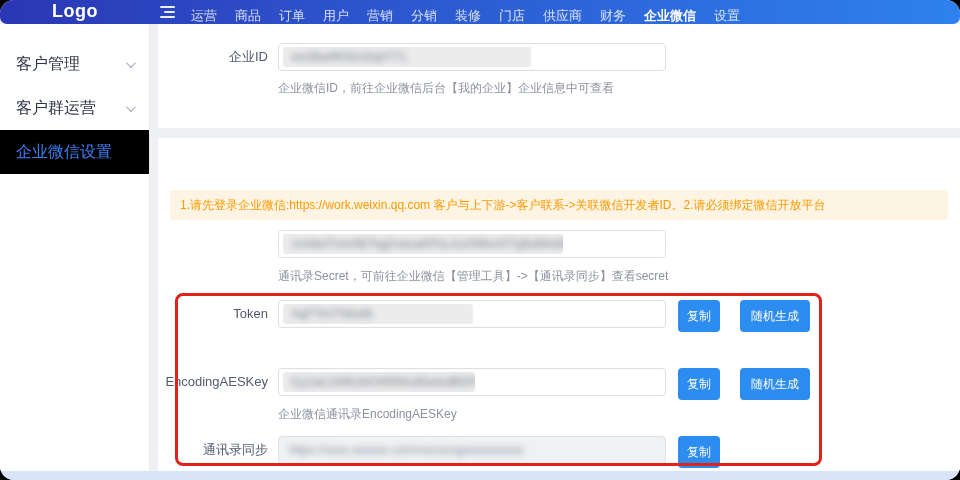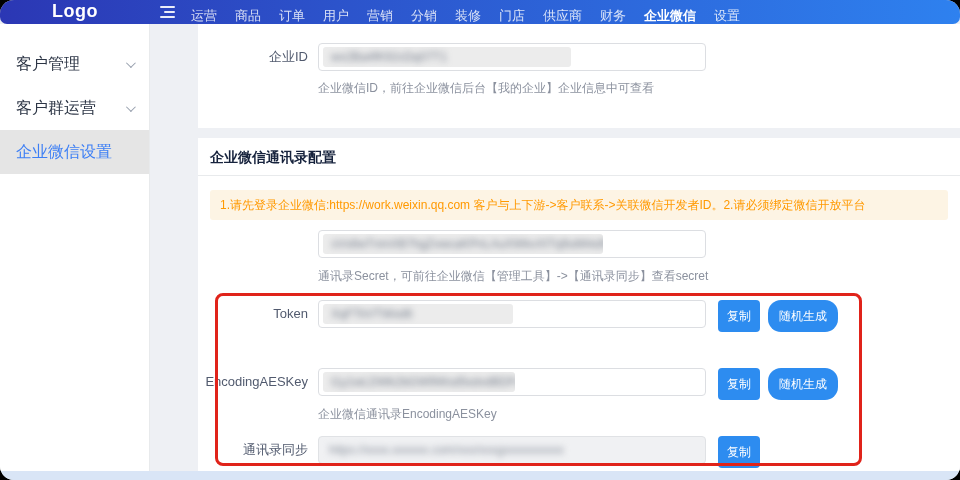--- a/index.html
+++ b/index.html
@@ -17,29 +17,29 @@
     color:rgba(255,255,255,.82); cursor:pointer; white-space:nowrap;margin-top:8px; }
   .nav-item.active { color:#fff; font-weight:700; }
   .nav-item.active::after { content:""; position:absolute; left:5px; right:5px; bottom:0; height:3px;
     background:#fff; border-radius:3px 3px 0 0; }
 
   
   .sidebar { position:absolute; left:0; top:24px; width:150px; bottom:9px; background:#fff;
     border-right:1px solid #e8eaec; padding-top:18px; z-index:5; }
   .side-item { height:44px; display:flex; align-items:center; justify-content:space-between;
     padding:0 16px; font-size:16px; color:#2c3545; cursor:pointer;text-align:center; }
-  .side-item.active { background:#e5e5e5; color:#3d7ff5; }
+  .side-item.active { background:#000000; color:#3d7ff5; }
   .chev { width:7px; height:7px; border-right:1.5px solid #98a0ae; border-bottom:1.5px solid #98a0ae;
     transform:rotate(45deg) translateY(-2px); }
 
   
   .bottomband { position:absolute; left:0; right:0; bottom:0; height:9px; background:#d9e5f6; }
 
   
-  .content { position:absolute; left:158px; top:24px; right:0; bottom:9px; background:#eef0f4;margin-left:40px; }
+  .content { position:absolute; left:158px; top:24px; right:0; bottom:9px; background:#eef0f4; }
   .sec1 { position:absolute; left:0; right:0; top:0; height:104px; background:#fff; }
   .sec2 { position:absolute; left:0; right:0; top:114px; bottom:0; background:#fff; }
   .sec2-header { position:absolute; left:0; right:0; top:114px; height:38px; line-height:38px;
     padding-left:12px; border-bottom:1px solid #e8eaec; font-size:14px; font-weight:700; color:#17233d; z-index:2; }
   .notice { position:absolute; left:12px; right:12px; top:166px; height:30px; line-height:30px;
     padding:0 10px; background:#fdf4e4; color:#ff9900; font-size:12px; border-radius:3px;
     white-space:nowrap; overflow:hidden; z-index:2; }
 
   .flabel { position:absolute; left:0; width:110px; height:28px; line-height:28px; text-align:right;
     font-size:13px; color:#515a6e; z-index:2; }
@@ -50,21 +50,21 @@
     height:20px; margin:3px 0 0 4px; overflow:hidden; white-space:nowrap; }
   .redact > span { display:inline-block; filter:blur(3px); color:#767e8c; font-size:12px;
     line-height:20px; padding:0 8px; }
   .redact-plain { display:inline-block; filter:blur(3px); color:#868d99; font-size:12px;
     line-height:26px; padding-left:10px; max-width:370px; overflow:hidden; white-space:nowrap; }
   .help { position:absolute; left:120px; font-size:12px; color:#8b919e; z-index:2; white-space:nowrap; }
   .btn { position:absolute; height:32px; line-height:28px; background:#2d8cf0; border:none;
     border-radius:4px; color:#fff; font-size:12px; text-align:center; cursor:pointer; z-index:2;
     font-family:"Liberation Sans", sans-serif; }
   .btn-copy { left:520px; width:42px; }
-  .btn-random { left:570px; width:70px;border-radius:13px; }
+  .btn-random { left:582px; width:70px; }
 
   .row-corp   { top:19px; }  .help-corp   { top:56px; }
   .row-secret { top:206px; } .help-secret { top:244px; }
   .row-token  { top:276px; } .help-token  { top:314px; }
   .row-aes    { top:344px; } .help-aes    { top:382px; }
   .row-server { top:412px; }
 
   .redbox { position:absolute; left:17px; top:269px; width:647px; height:173px;
     border:3px solid #e0231a; border-radius:8px; z-index:6; pointer-events:none; }
 
@@ -120,21 +120,20 @@
   <div class="content">
     <div class="sec1"></div>
     <div class="sec2"></div>
 
     <div class="flabel row-corp">企业ID</div>
     <div class="finput row-corp">
       <span class="redact w-corp"><span>wx2Ba4fK92cDq07T1</span></span>
     </div>
     <div class="help help-corp">企业微信ID，前往企业微信后台【我的企业】企业信息中可查看</div>
 
-    <div class="sec2-header">企业微信通讯录配置</div>
     <div class="notice">1.请先登录企业微信:https://work.weixin.qq.com 客户与上下游-&gt;客户联系-&gt;关联微信开发者ID。2.请必须绑定微信开放平台</div>
 
     <div class="finput row-secret">
       <span class="redact w-secret"><span>sVx8wTnmXB7hgZvwcaKPnLAuXWkvXITq9uMrkdN</span></span>
     </div>
     <div class="help help-secret">通讯录Secret，可前往企业微信【管理工具】-&gt;【通讯录同步】查看secret</div>
 
     <div class="flabel row-token">Token</div>
     <div class="finput row-token">
       <span class="redact w-token"><span>XqFTkVTWxd6</span></span>

